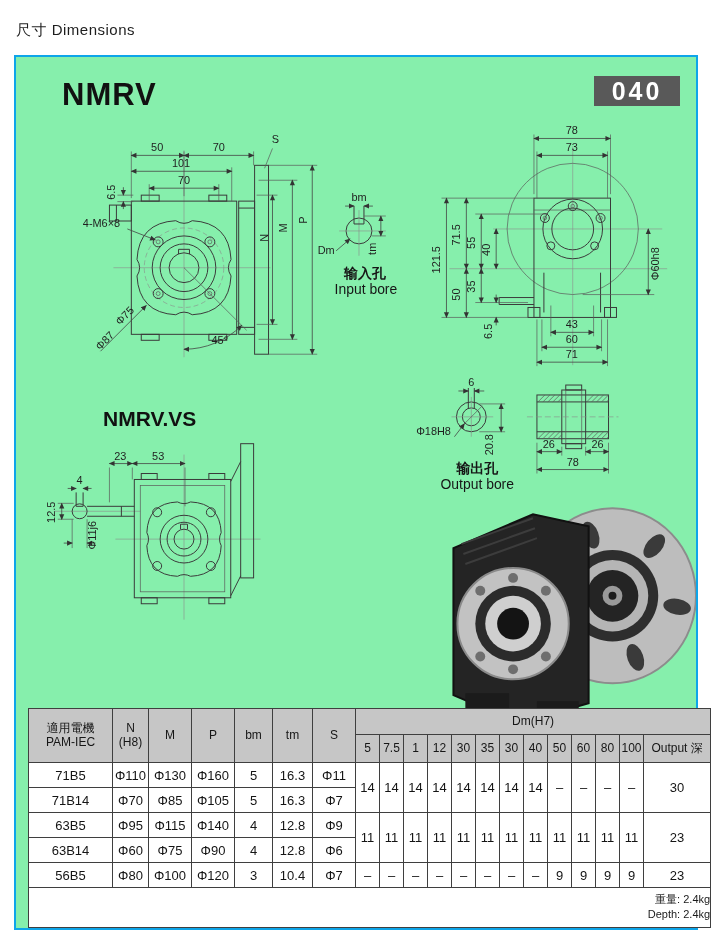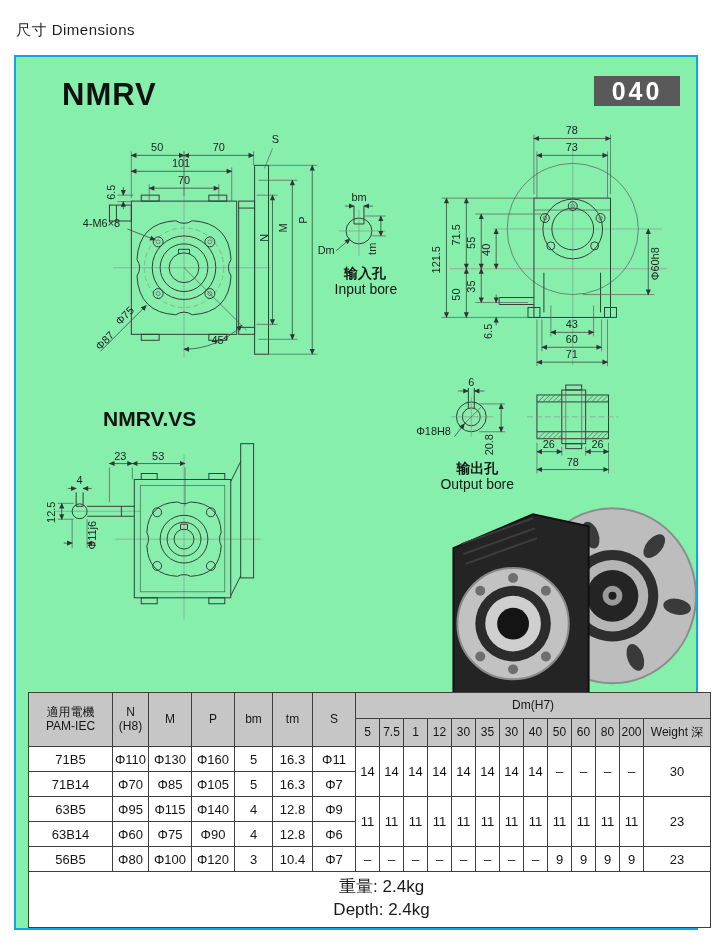--- a/index.html
+++ b/index.html
@@ -20,21 +20,21 @@
   .dl{stroke:#444;stroke-width:.8;fill:none;}
   text.dim{font-size:11px;fill:#1f1f1f;text-anchor:middle;font-family:"Liberation Sans",sans-serif;}
   text.cap{font-size:14px;font-weight:bold;fill:#161616;text-anchor:middle;}
   text.capen{font-size:14px;fill:#161616;text-anchor:middle;font-weight:normal;}
   table.spec{position:absolute;left:12px;bottom:0;width:680px;border-collapse:collapse;table-layout:fixed;background:#fff;}
   .spec th,.spec td{border:1px solid #3f3f3f;text-align:center;vertical-align:middle;padding:0;overflow:hidden;}
   .spec thead th{background:#c6c6c6;font-weight:normal;font-size:12px;line-height:1.15;color:#161616;}
   .spec tbody td{font-size:13px;color:#141414;height:24px;}
   .spec .hr1 th{height:25px;}
   .spec .hr2 th{height:27px;font-size:12px;}
-  .spec .wrow td{text-align:center;padding:4px 0 5px 24px;font-size:17px;line-height:1.35;color:#1a1a1a;}
+  .spec .wrow td{text-align:right;padding:4px 0 5px 24px;font-size:11px;line-height:1.35;color:#1a1a1a;}
 </style>
 </head>
 <body>
 
 <div class="page-title">尺寸 Dimensions</div>
 
 <div class="frame">
 
   <div class="model-title">NMRV</div>
   <div class="model-vs">NMRV.VS</div>
@@ -390,22 +390,22 @@
         <th>7.5</th>
         <th>1</th>
         <th>12</th>
         <th>30</th>
         <th>35</th>
         <th>30</th>
         <th>40</th>
         <th>50</th>
         <th>60</th>
         <th>80</th>
-        <th>200</th>
-        <th>Weight 深</th>
+        <th>100</th>
+        <th>Output 深</th>
       </tr>
     </thead>
     <tbody>
       <tr>
         <td>71B5</td>
         <td>Φ110</td>
         <td>Φ130</td>
         <td>Φ160</td>
         <td>5</td>
         <td>16.3</td>

